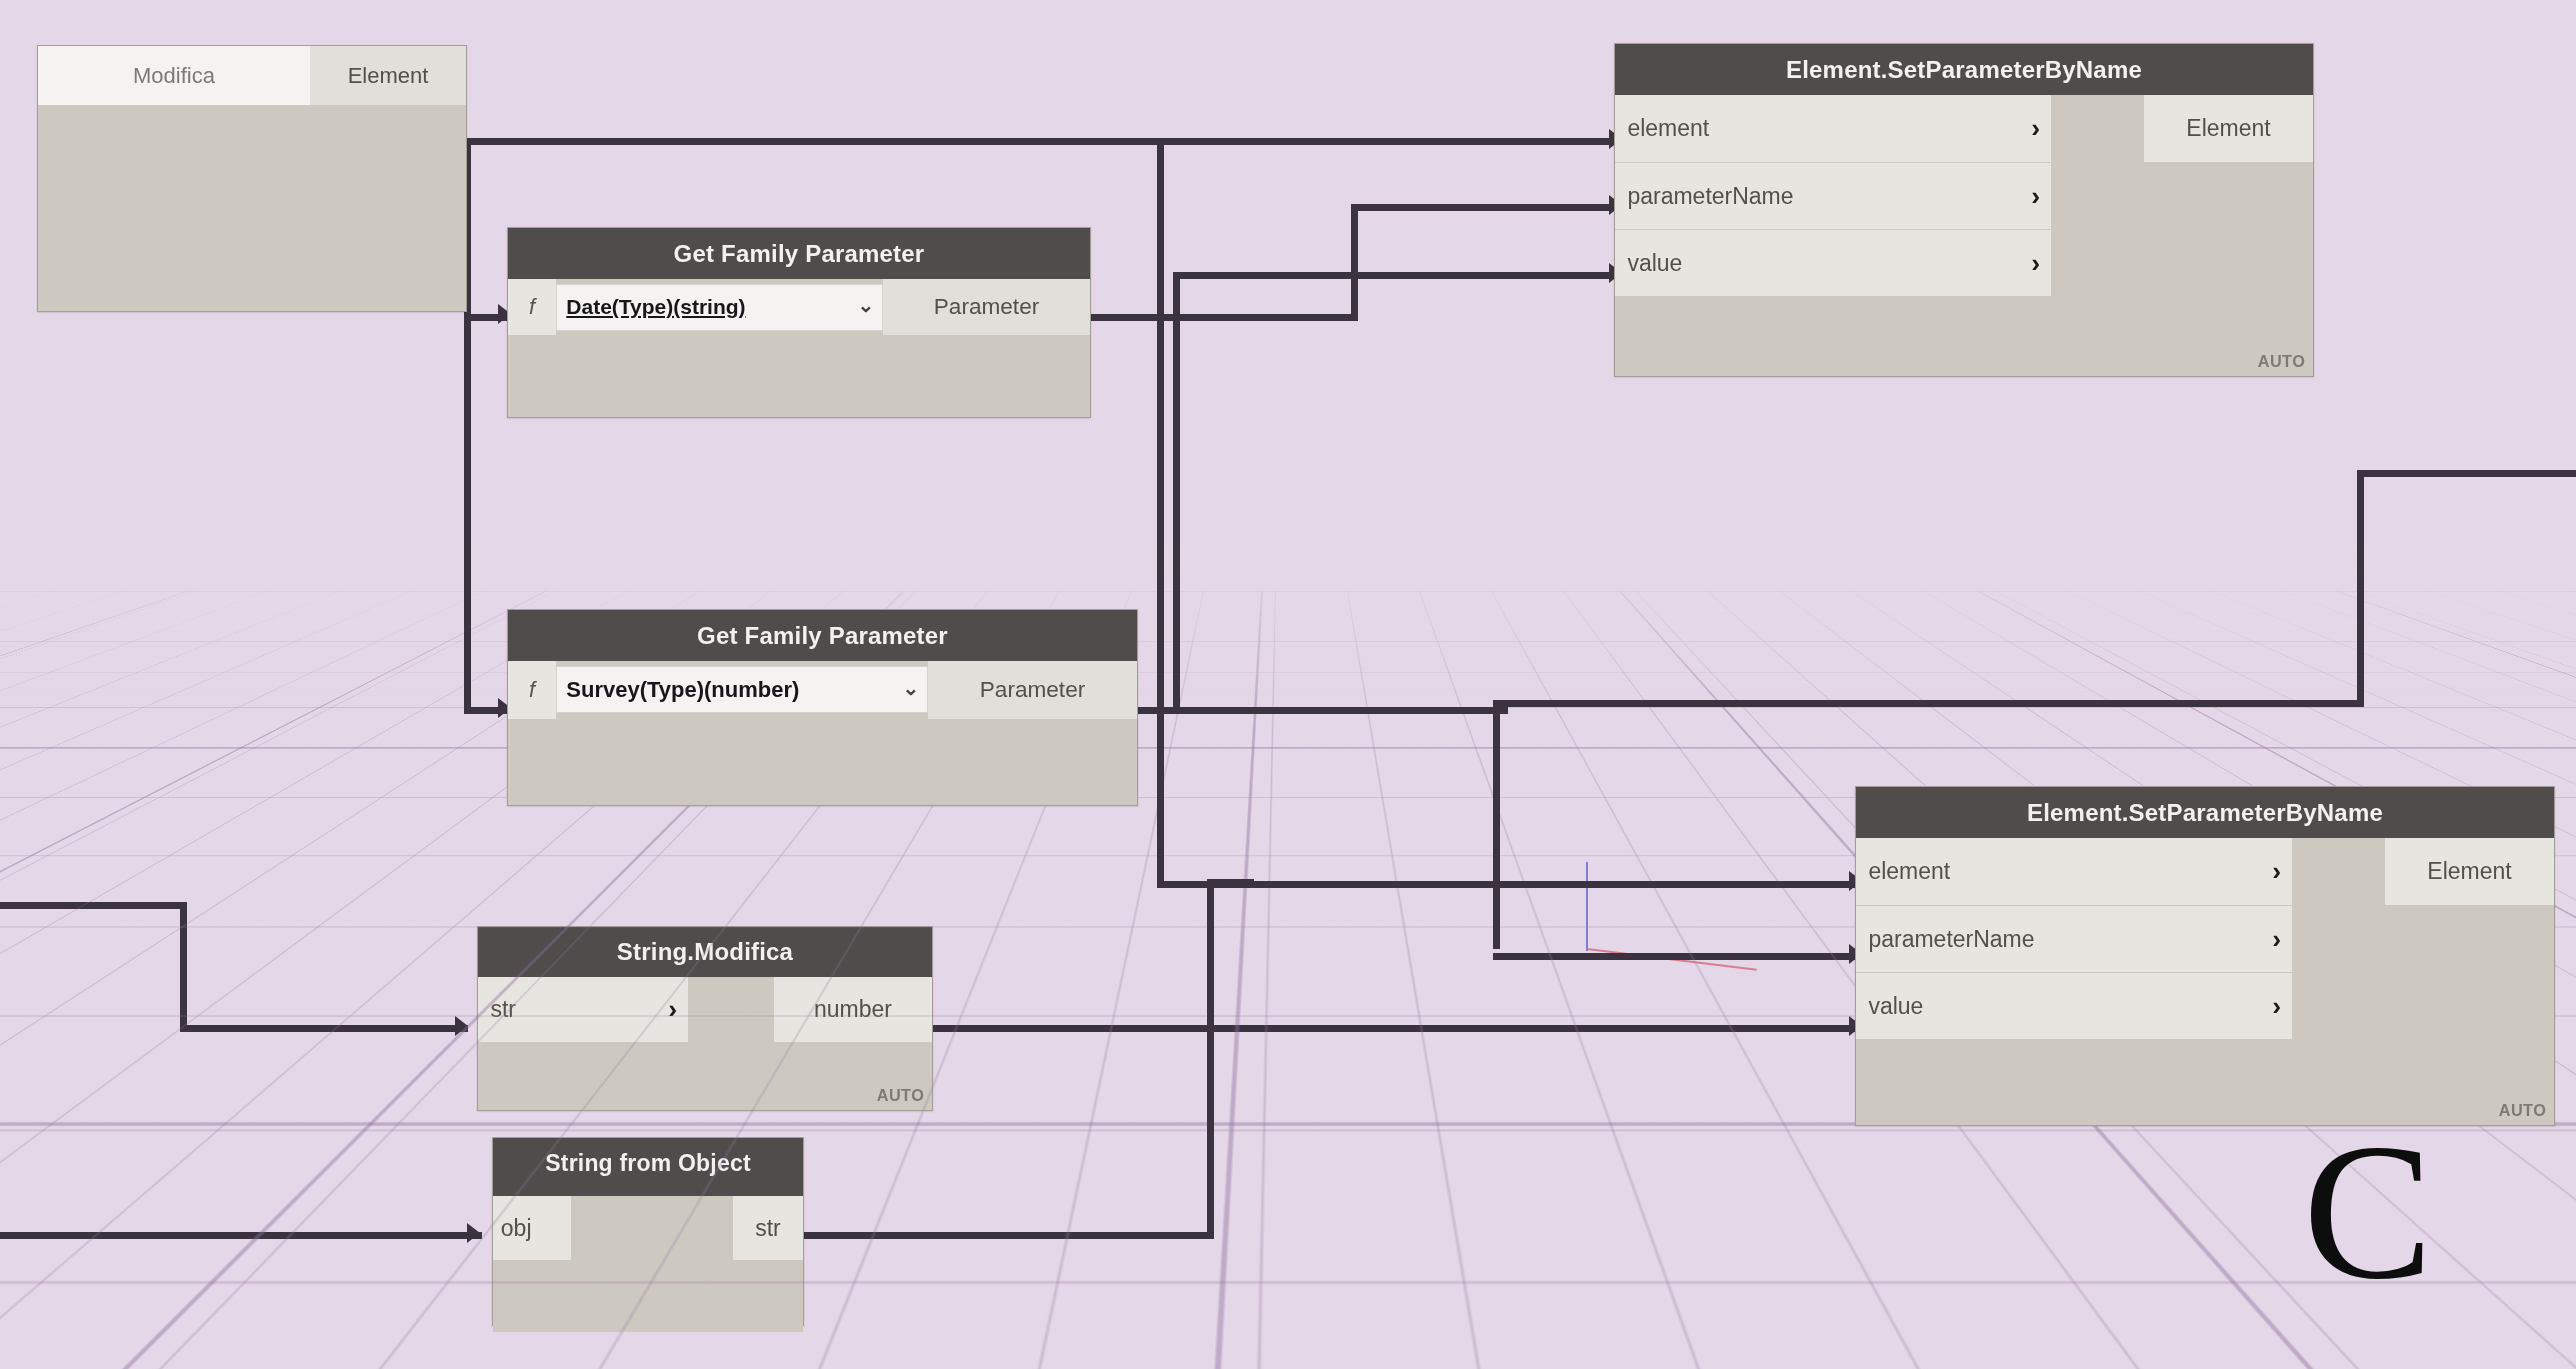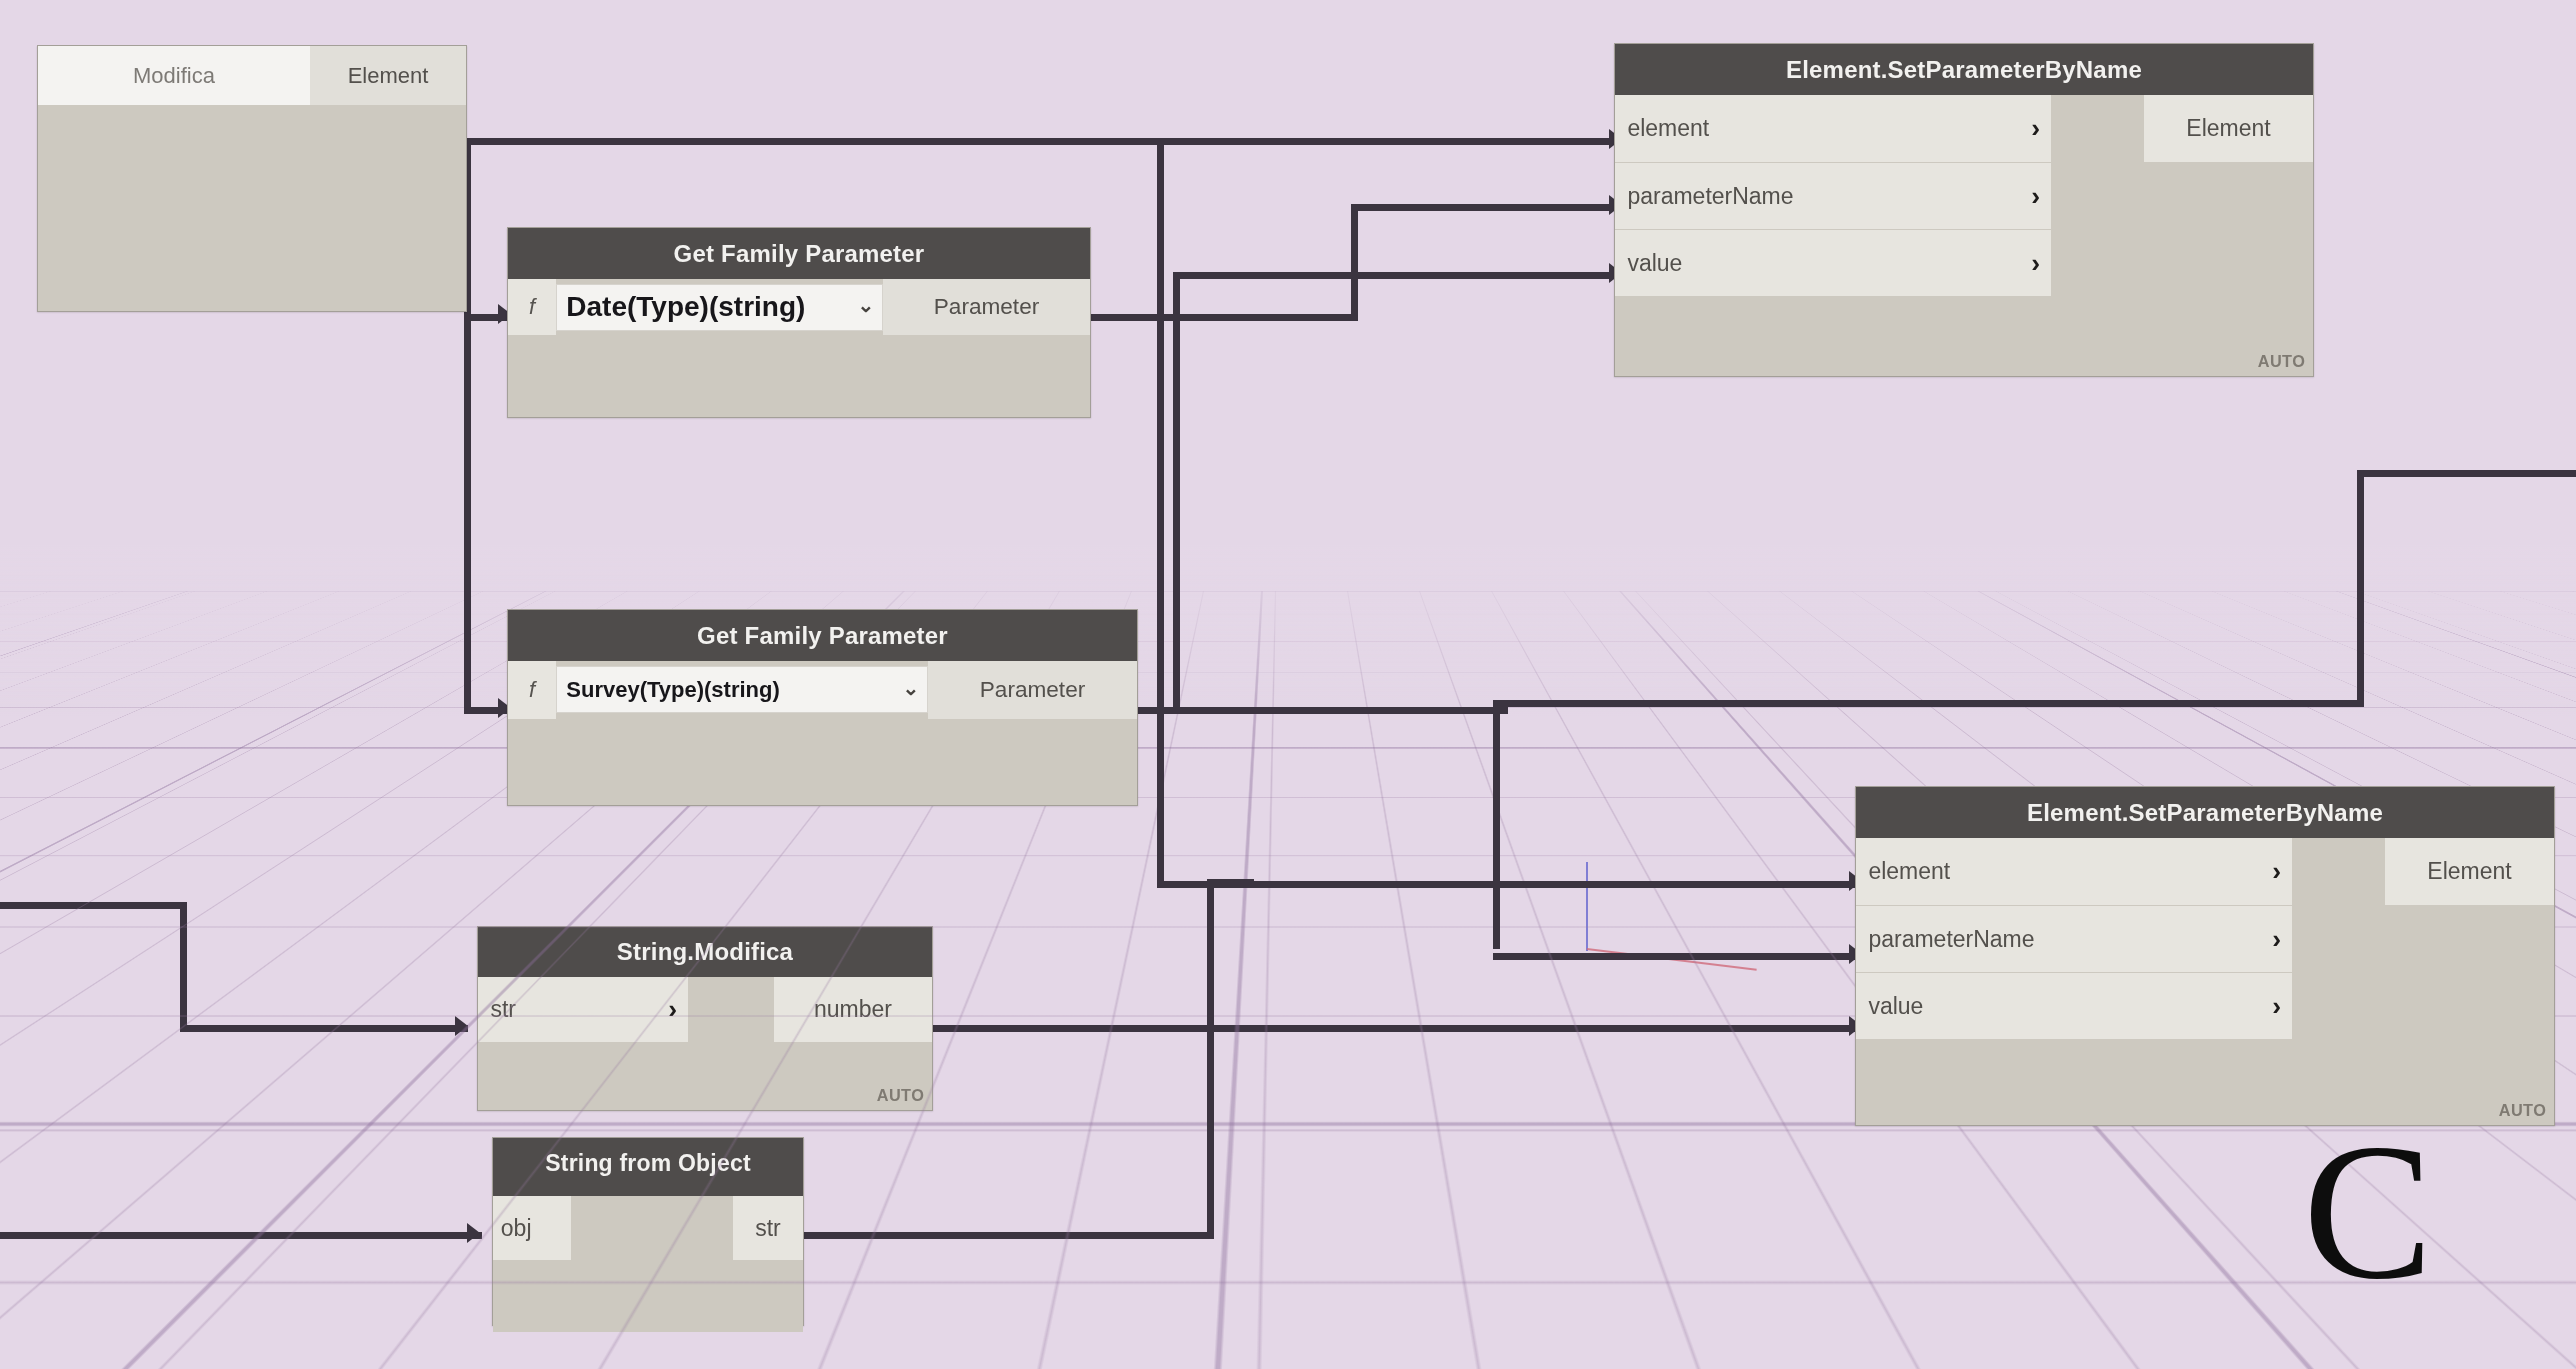--- a/index.html
+++ b/index.html
@@ -209,34 +209,34 @@
       <div class="sme-btn" style="width:272px; font-size:22px;">Modifica</div>
       <div class="sme-out" style="width:156px; font-size:22px;">Element</div>
     </div>
   </div>
 
   <div class="node" style="left:507px; top:227px; width:582px; height:189px;">
     <div class="node-title" style="height:51px; line-height:51px; font-size:24px;">Get Family Parameter</div>
     <div class="gfp-row" style="height:56px;">
       <div class="gfp-f" style="width:48px; font-size:22px;">f</div>
       <div class="gfp-select" style="width:327px; height:47px; margin-top:4.7px;">
-        <span style="font-size:28px;">Date(Type)(string)</span>
+        <span style="font-size:21px;text-decoration:underline;">Date(Type)(string)</span>
         <span class="caret">⌄</span>
       </div>
       <div class="gfp-out" style="flex:1; font-size:22.6px;">Parameter</div>
     </div>
     <div class="node-foot" style="height:78px;"></div>
   </div>
 
   <div class="node" style="left:507px; top:609px; width:629px; height:195px;">
     <div class="node-title" style="height:51px; line-height:51px; font-size:24px;">Get Family Parameter</div>
     <div class="gfp-row" style="height:58px;">
       <div class="gfp-f" style="width:48px; font-size:22px;">f</div>
       <div class="gfp-select" style="width:372px; height:47px; margin-top:5.4px;">
-        <span style="font-size:22px;">Survey(Type)(string)</span>
+        <span style="font-size:22px;">Survey(Type)(number)</span>
         <span class="caret">⌄</span>
       </div>
       <div class="gfp-out" style="flex:1; font-size:22.6px;">Parameter</div>
     </div>
     <div class="node-foot" style="height:78px;"></div>
   </div>
 
   <div class="node" style="left:1614px; top:43px; width:698px; height:332px;">
     <div class="node-title" style="height:51px; line-height:51px; font-size:24px;">Element.SetParameterByName</div>
 

